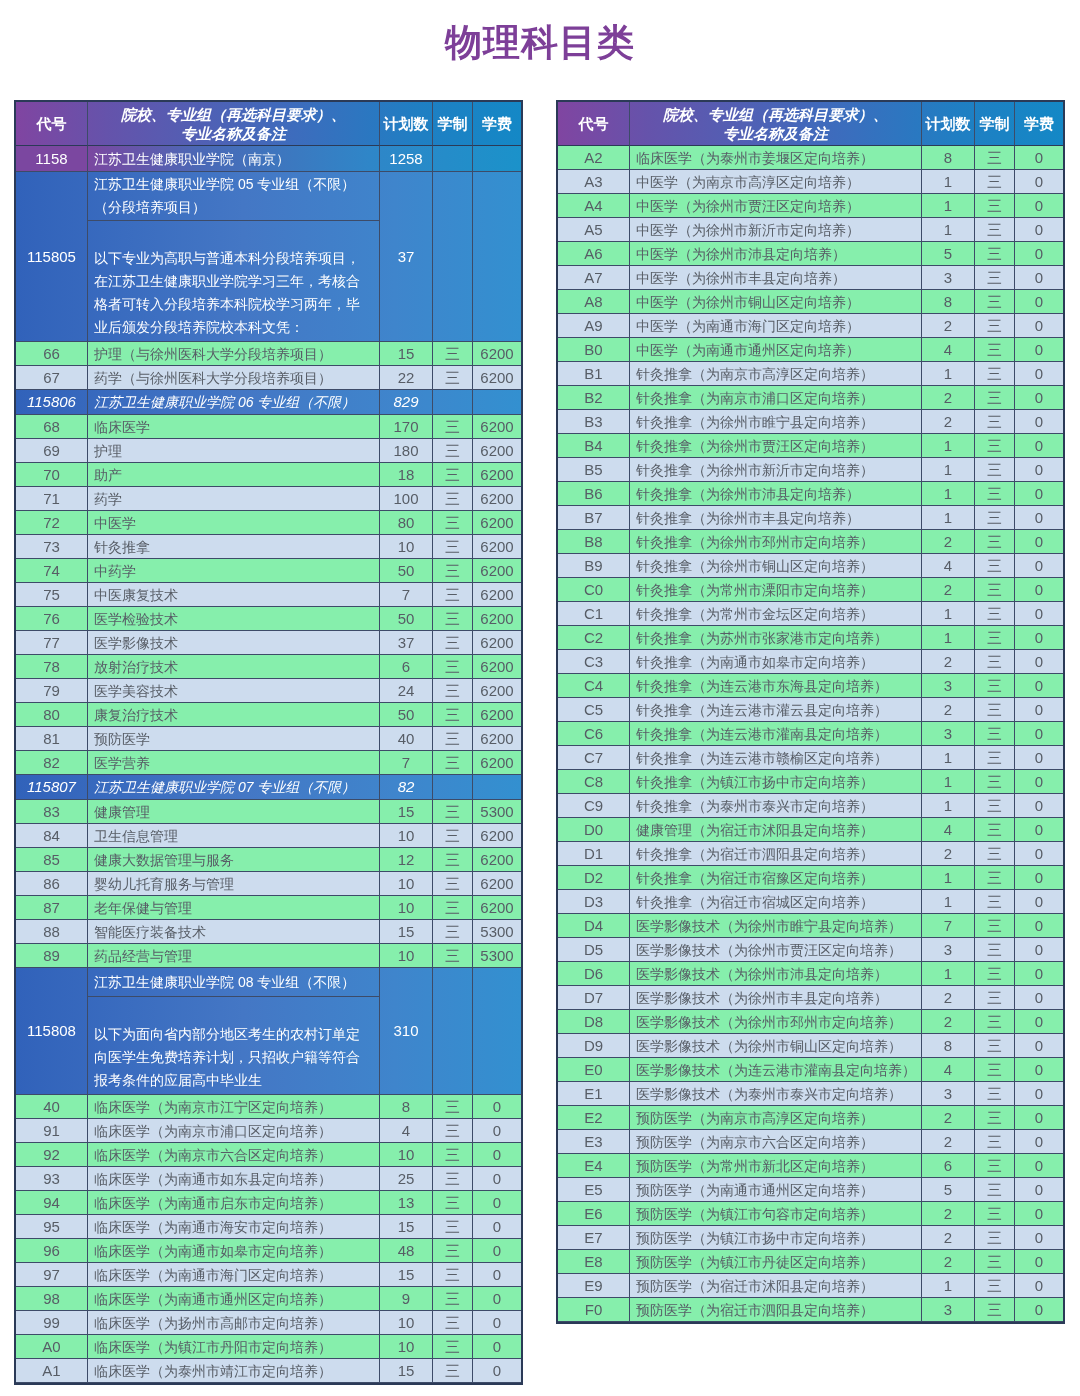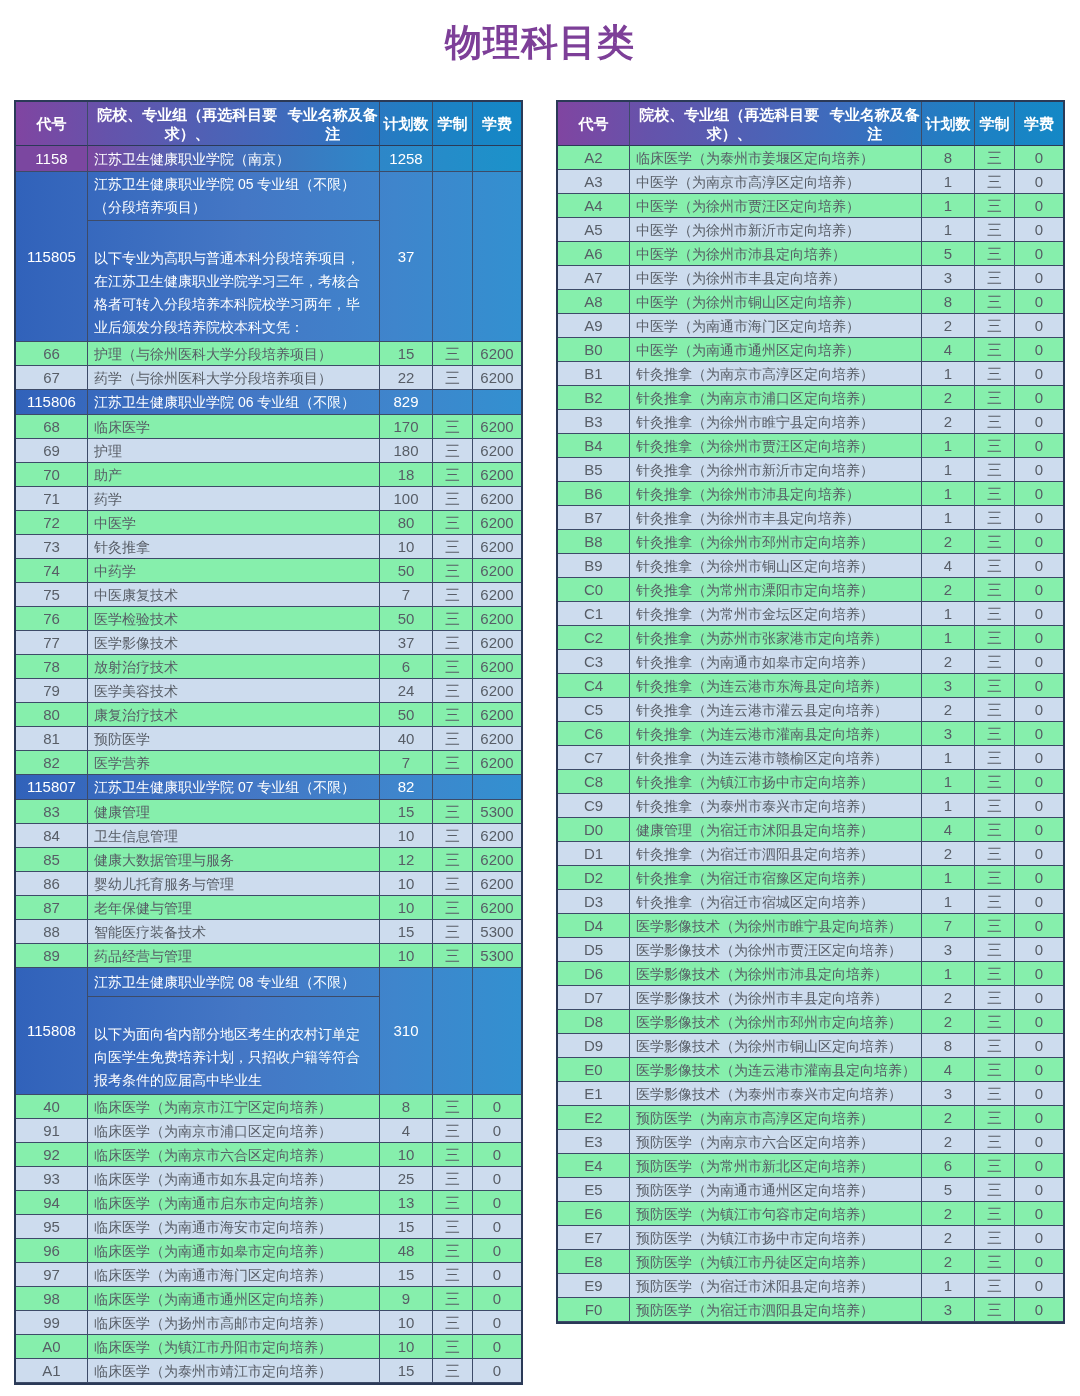--- a/index.html
+++ b/index.html
@@ -28,33 +28,33 @@
   }
   .cell:last-child{border-right:none;}
   .admission-table > .row:last-child .cell{border-bottom:none;}
   .name-cell{justify-content:flex-start;text-align:left;padding:0 6px;font-size:14px;white-space:nowrap;}
   
   .thead{
     height:44px;
     background:linear-gradient(90deg,#8045a1 0%,#6553ab 18%,#3d6cbd 55%,#1f7fc3 80%,#1488c6 100%);
   }
   .thead .cell{color:#ffffff;font-weight:bold;font-size:15px;border-bottom:1px solid #2b3a57;}
-  .thead .name-cell{flex-direction:row;justify-content:center;align-items:center;text-align:center;line-height:19px;white-space:normal;padding:0;font-size:15px;}
+  .thead .name-cell{flex-direction:column;justify-content:center;align-items:center;text-align:center;line-height:19px;white-space:normal;padding:0;font-size:15px;font-style:italic;}
   
   .school-row{
     height:26px;
     background:linear-gradient(90deg,#7b47a0 0%,#7b47a0 14%,#4b68b6 36%,#2f86c8 70%,#1b92ca 100%);
   }
   .school-row .cell{color:#ffffff;background:transparent;}
   
   .group-row{
     height:25px;
     background:linear-gradient(90deg,#3162ba 0%,#4477c5 45%,#3f85cc 75%,#3390d0 100%);
   }
-  .group-row .cell{color:#ffffff;background:transparent;}
+  .group-row .cell{color:#ffffff;background:transparent;font-style:italic;}
   .group2-row{
     background:linear-gradient(90deg,#3162ba 0%,#4477c5 45%,#3f85cc 75%,#3390d0 100%);
   }
   .group2-row .cell{color:#ffffff;background:transparent;}
   .group2-row .name-wrap{
     display:flex;flex-direction:column;align-items:stretch;justify-content:flex-start;
     padding:0;white-space:normal;gap:24px;
   }
   .g-top{
     min-height:26px;display:flex;align-items:center;

